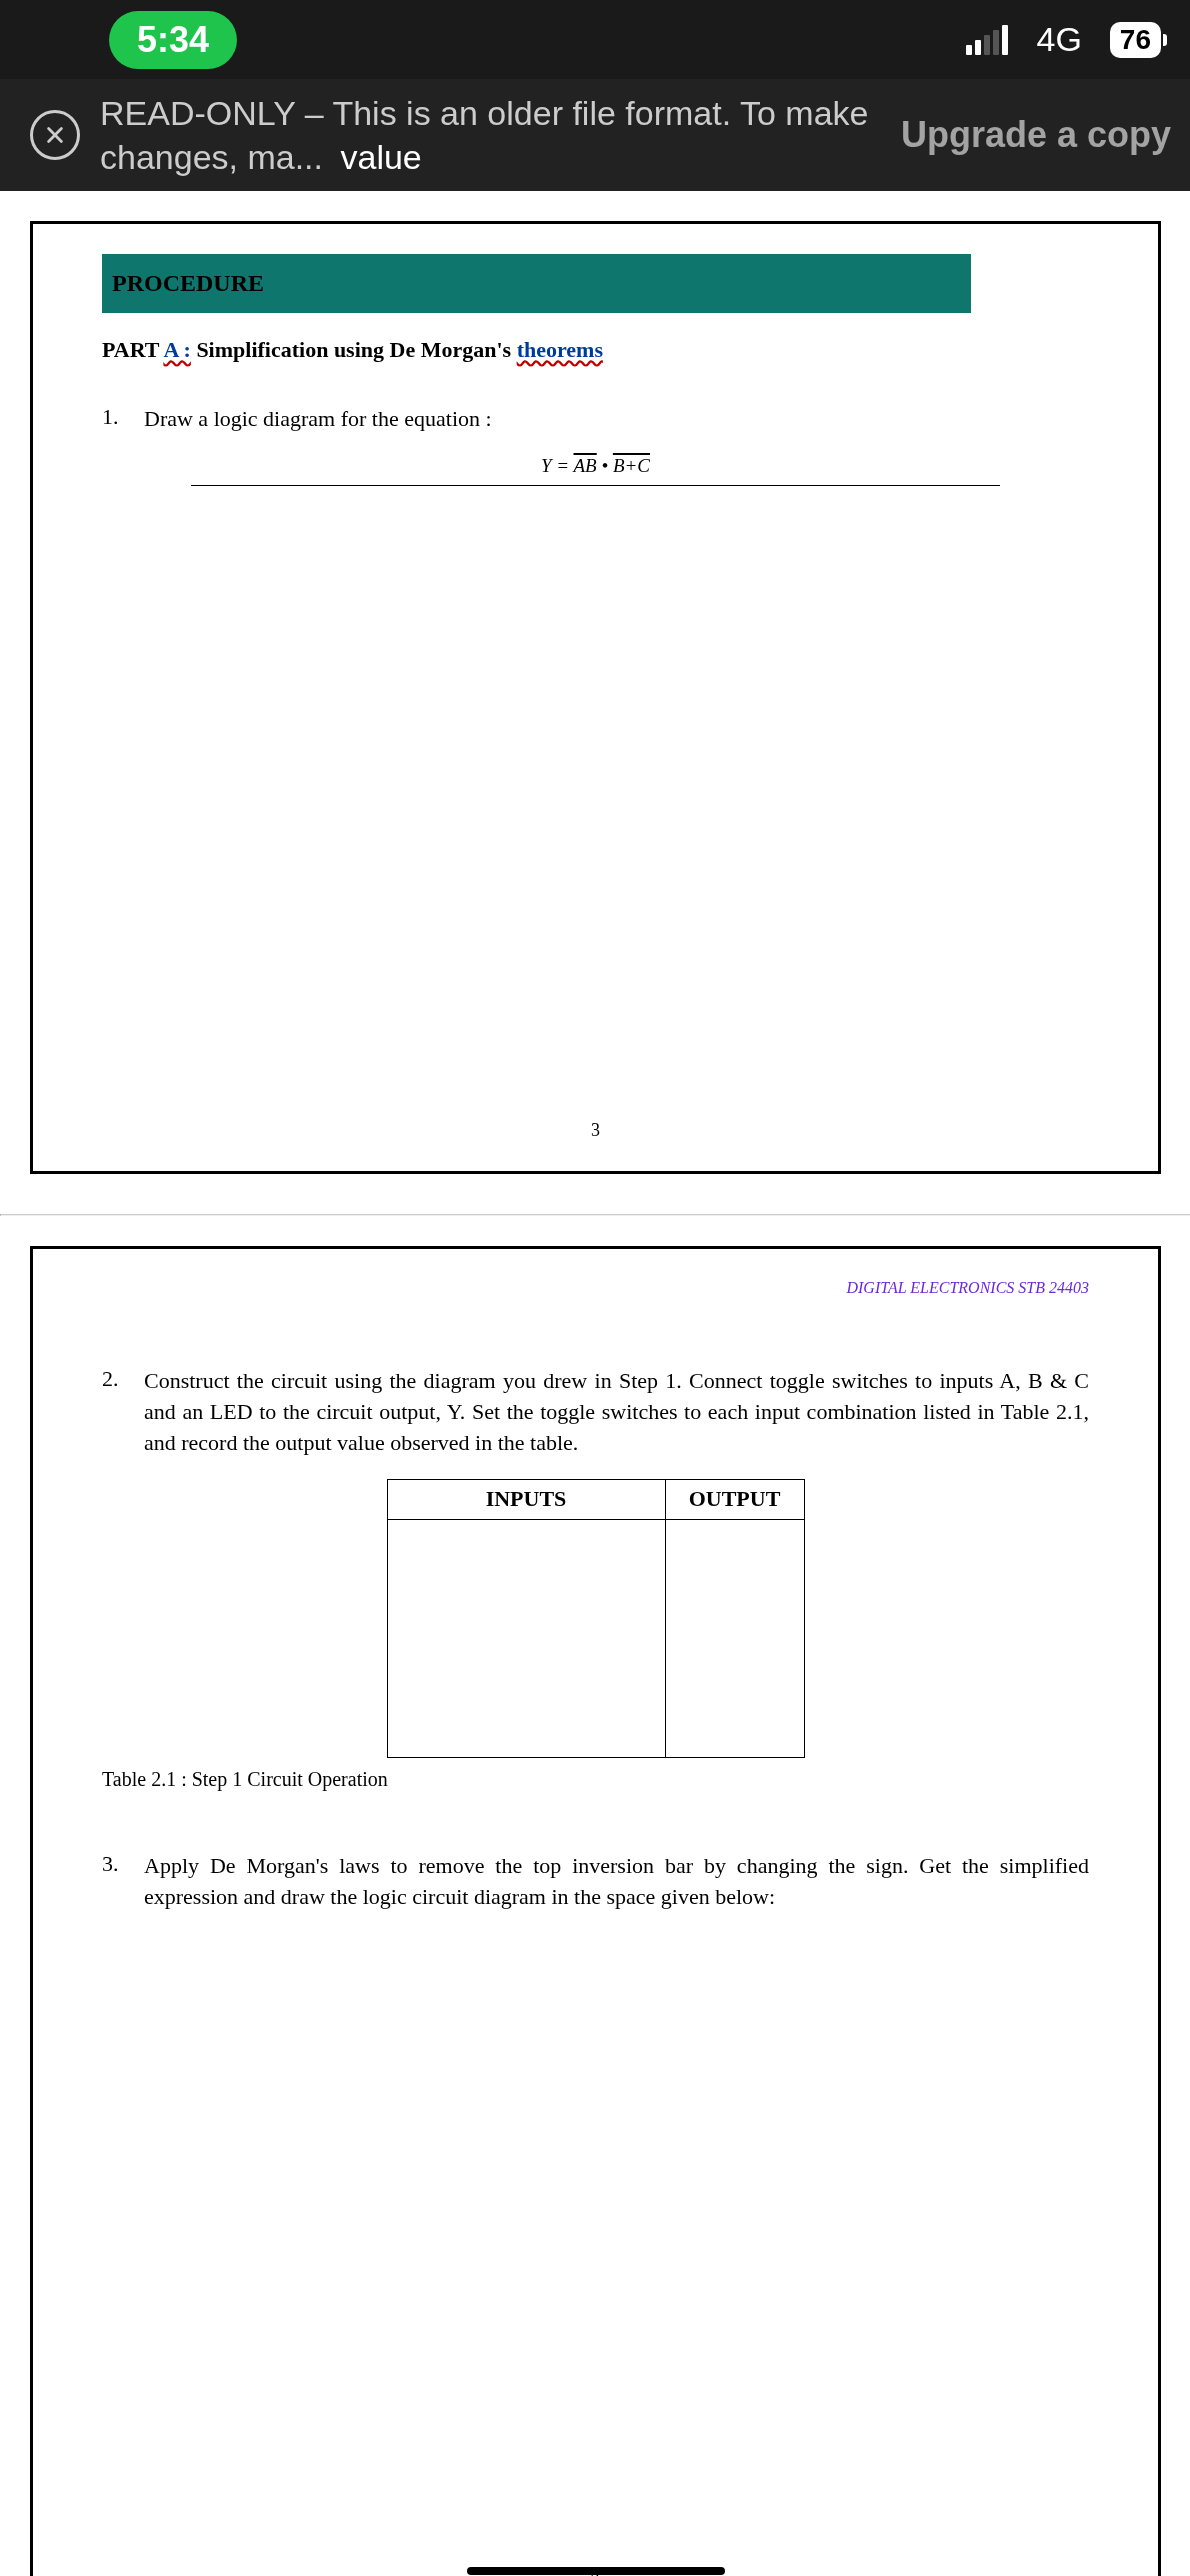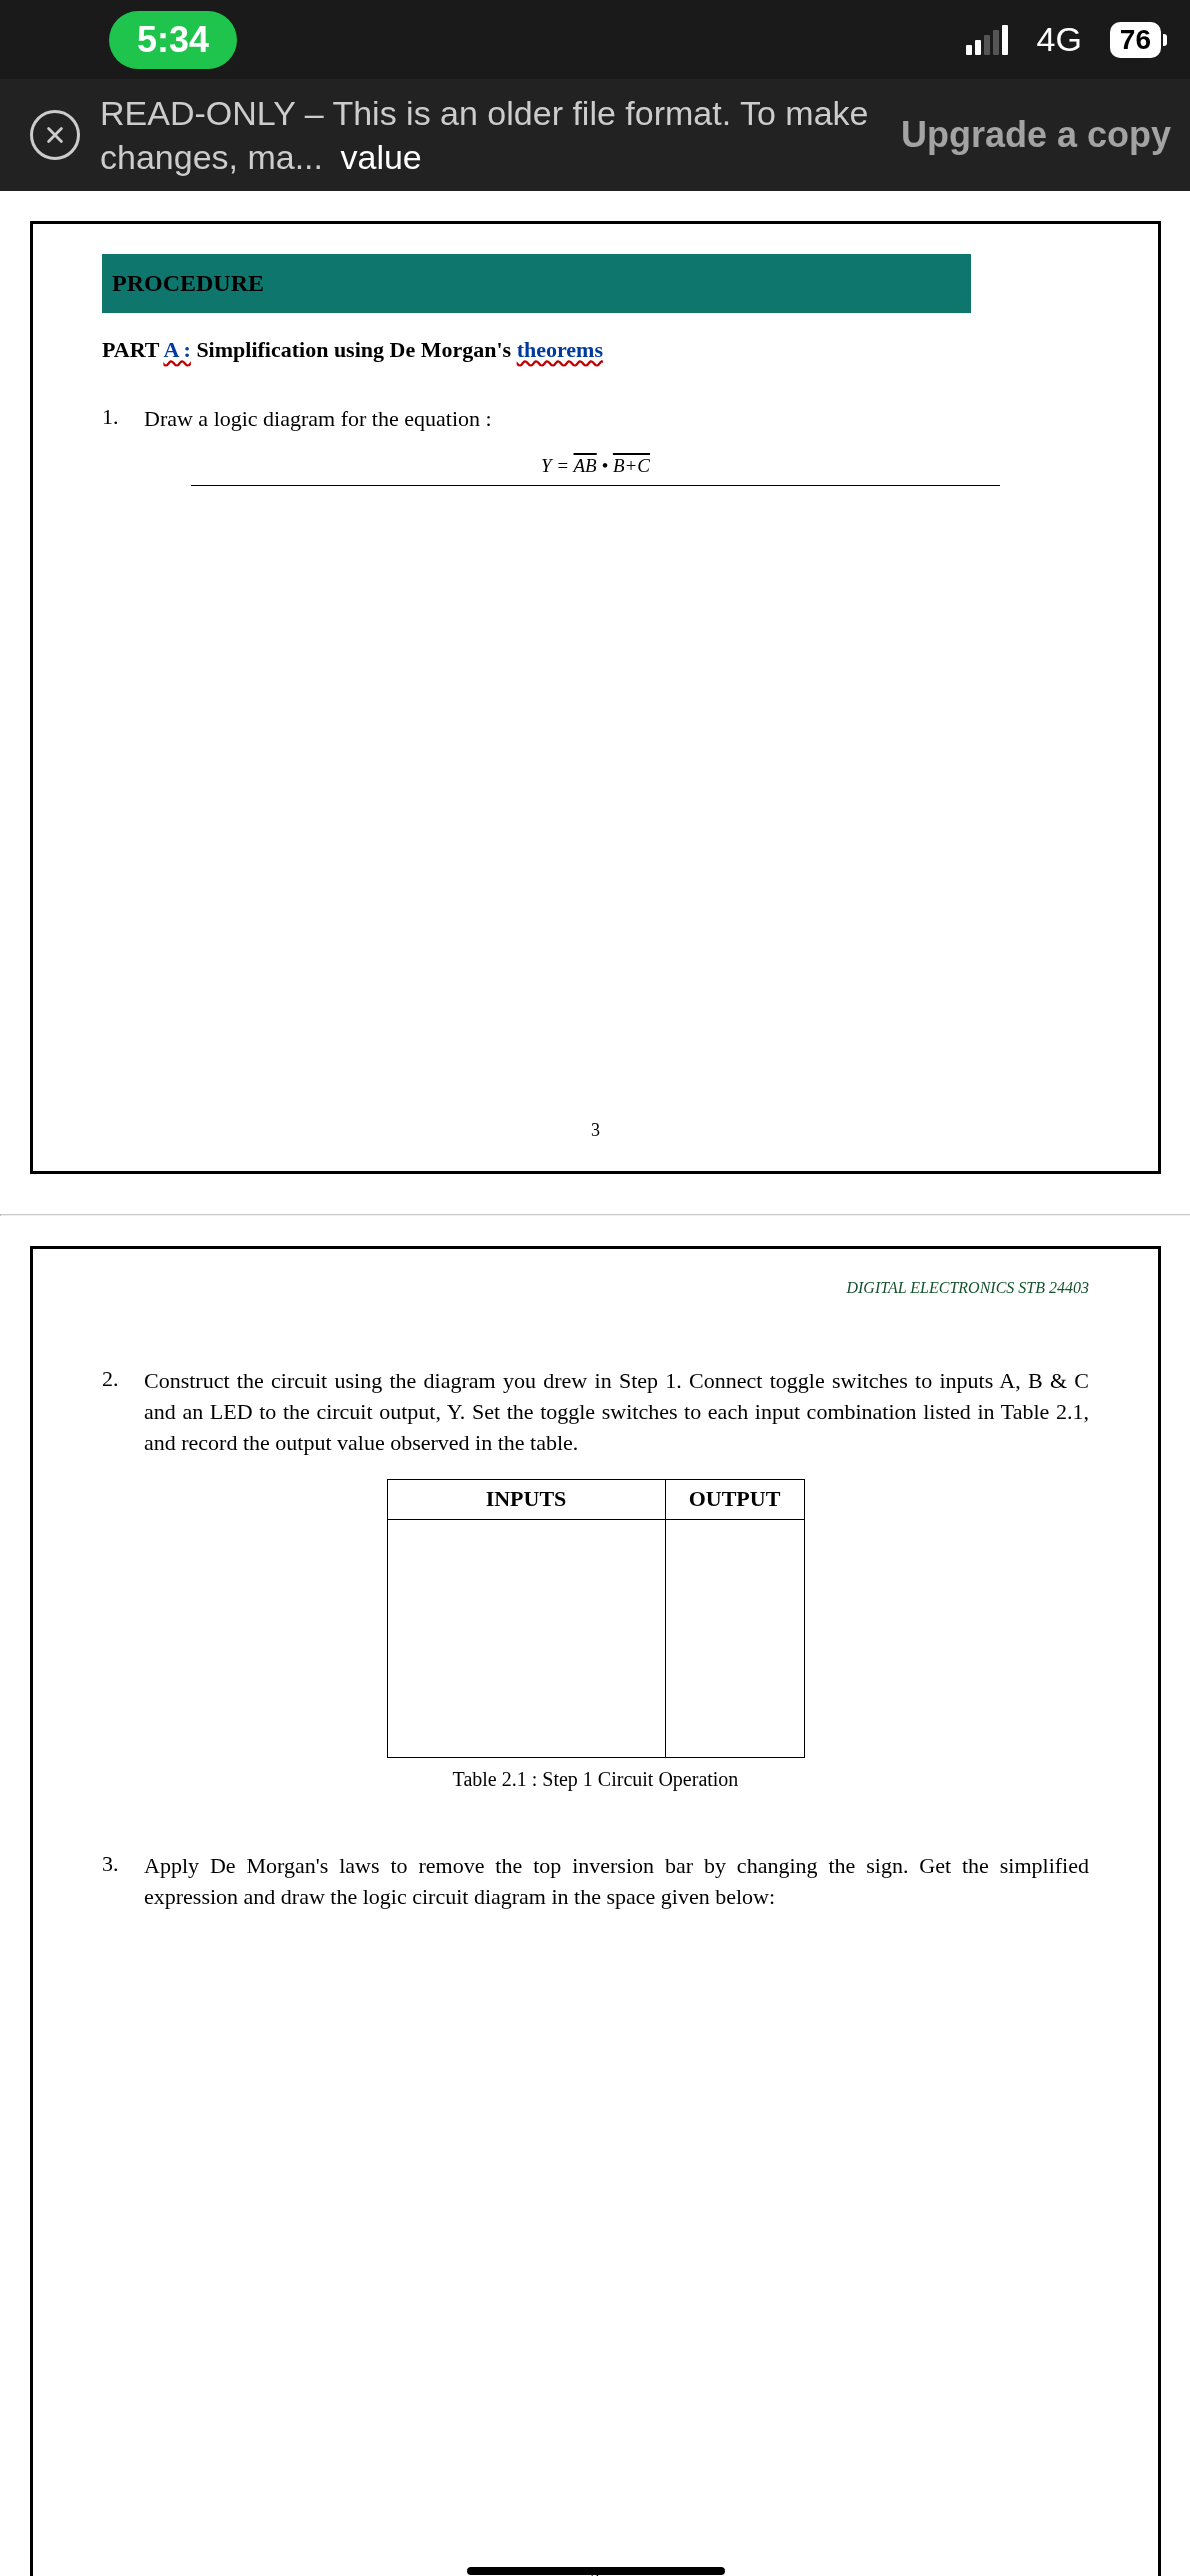--- a/index.html
+++ b/index.html
@@ -159,41 +159,41 @@
     text-align: center;
     position: absolute;
     bottom: 30px;
     left: 0; right: 0;
   }
   .doc-header-right {
     text-align: right;
     font-family: "Times New Roman", serif;
     font-style: italic;
     font-size: 16px;
-    color: #14532d;
+    color: #6d28d9;
     margin-bottom: 69px;
   }
   .truth-table {
     margin: 20px auto 10px auto;
     border-collapse: collapse;
     font-family: "Times New Roman", serif;
   }
   .truth-table th, .truth-table td {
     border: 1.5px solid #000;
     font-size: 22px;
     font-weight: bold;
     text-align: center;
   }
   .truth-table th:first-child { width: 278px; height: 40px; }
   .truth-table th:last-child { width: 139px; }
   .truth-table td { height: 238px; }
   .table-caption {
     font-family: "Times New Roman", serif;
     font-size: 20px;
-    text-align: center;
+    text-align: left;
     margin-top: 10px;
     margin-bottom: 60px;
   }
   .home-indicator {
     width: 258px;
     height: 8px;
     background: #000;
     border-radius: 6px;
     position: absolute;
     bottom: 18px;

